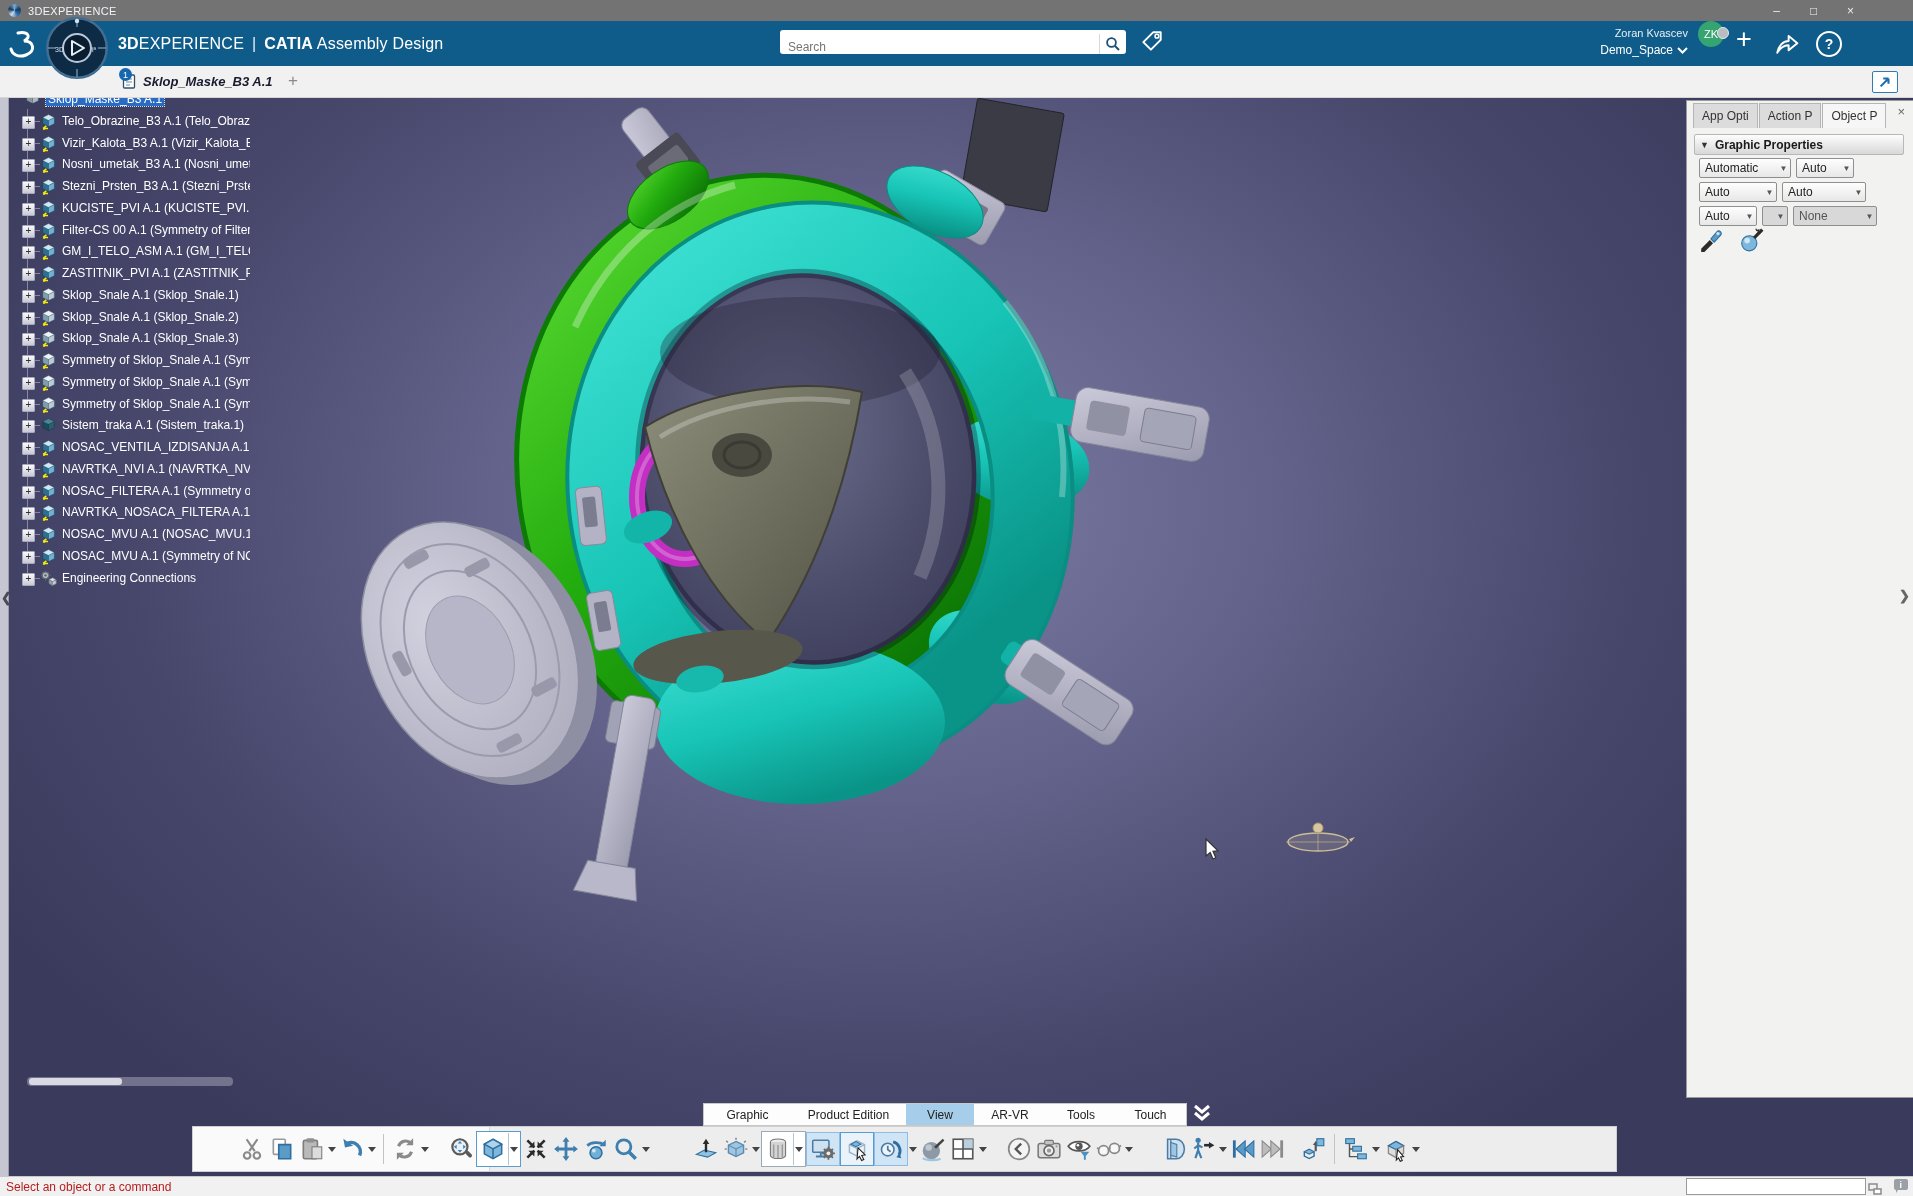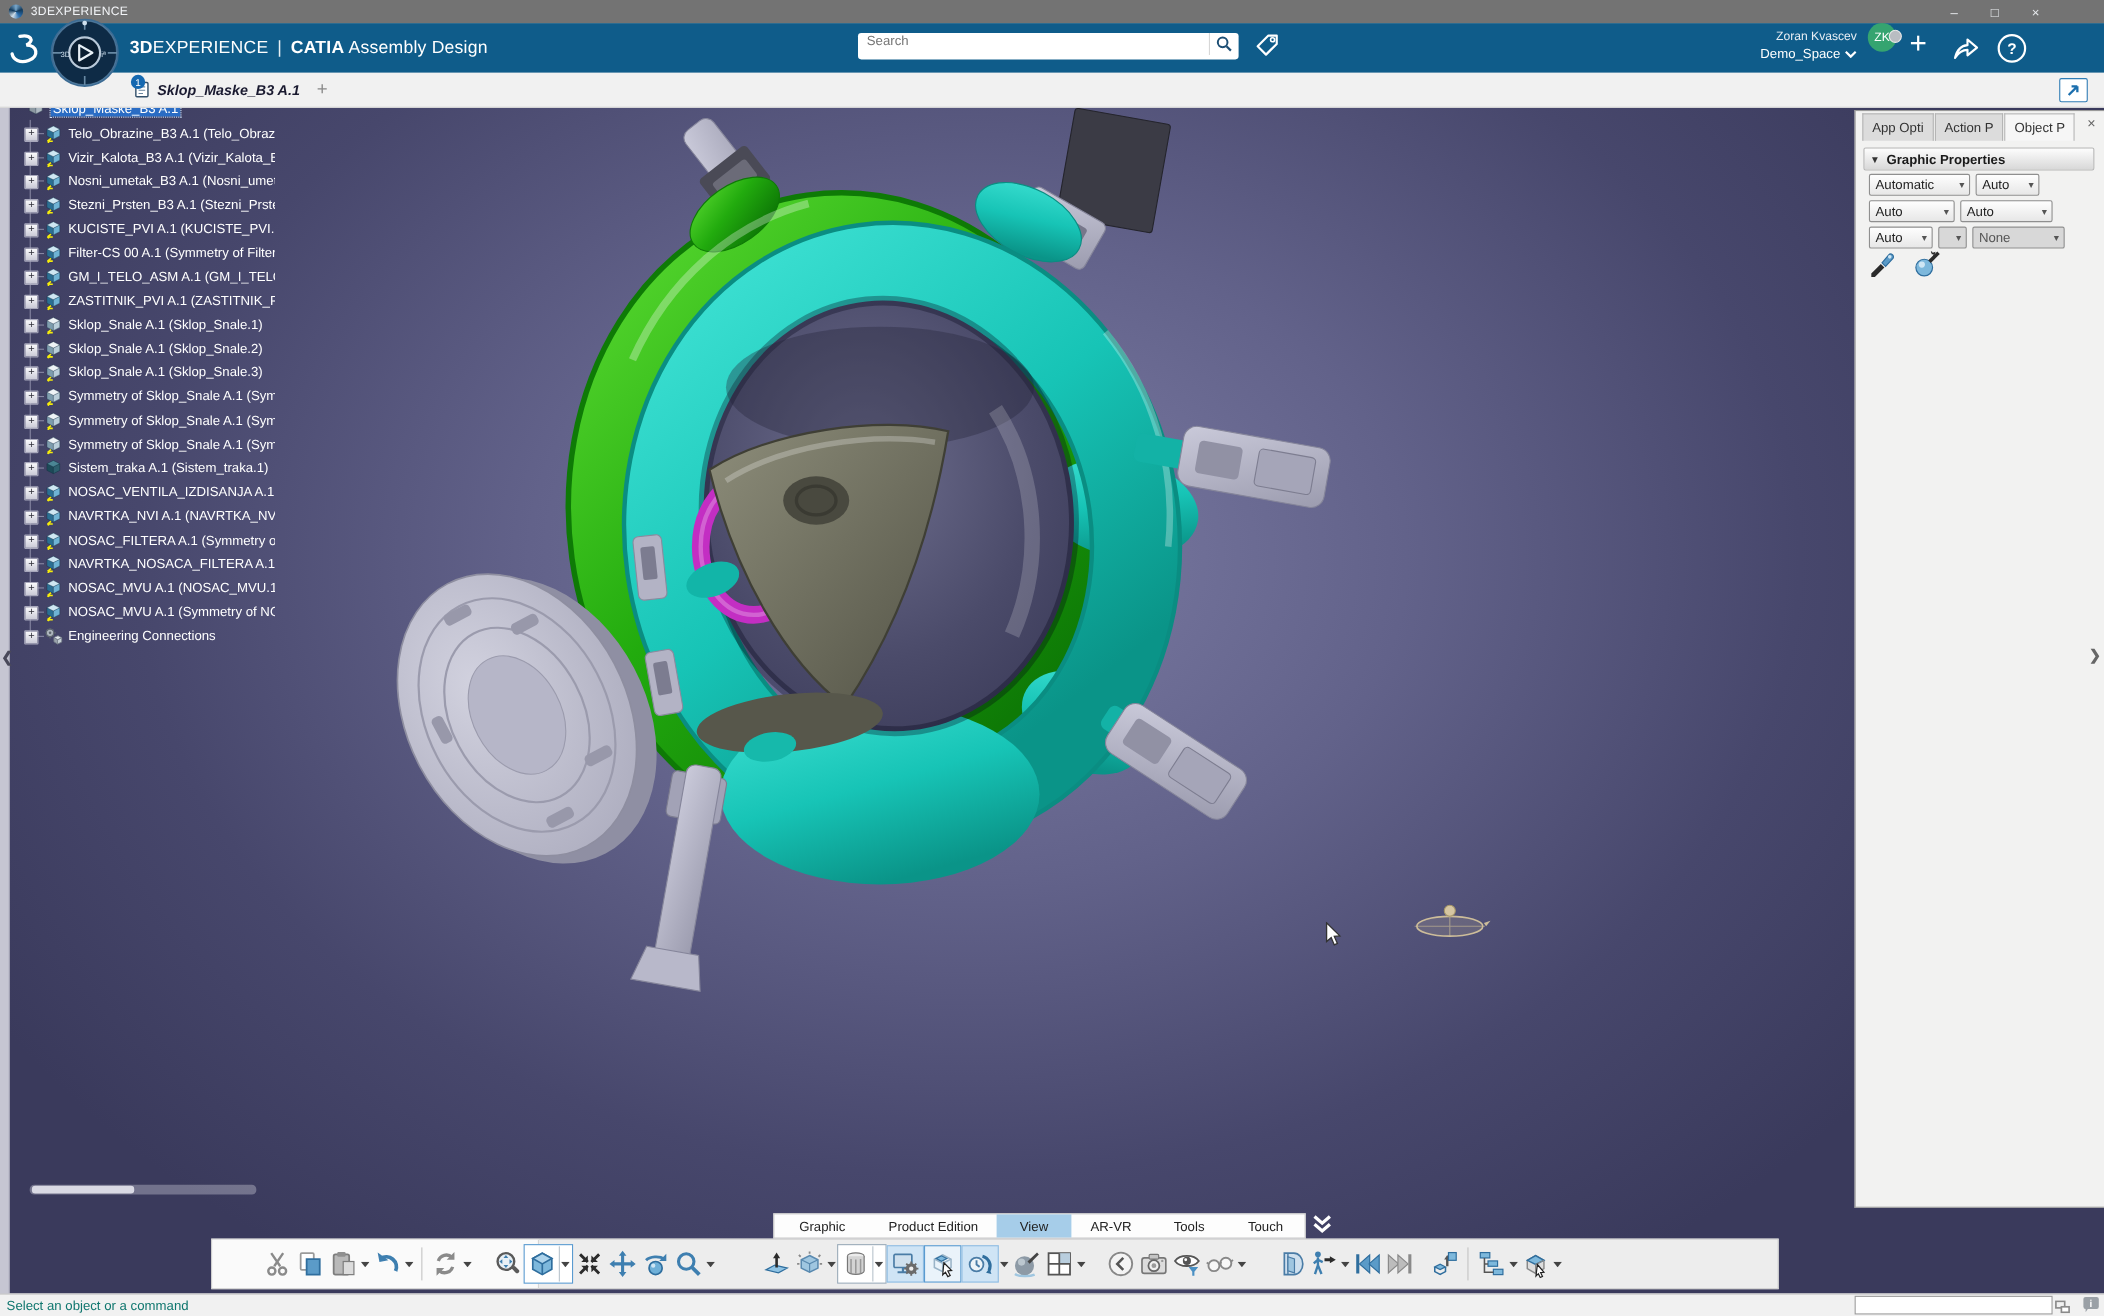--- a/index.html
+++ b/index.html
@@ -12,21 +12,21 @@
   .tb-logo{width:13px;height:13px;border-radius:50%;margin:0 7px 0 8px;
     background:conic-gradient(#7aa8cc,#123a5c,#2a6fb0,#d0dde8,#123a5c,#7aa8cc)}
   .tb-title{font-size:11px;letter-spacing:.3px;color:#f2f4f7}
   .tb-btns{margin-left:auto;margin-right:44px;display:flex}
   .tb-btn{width:37px;height:21px;display:flex;align-items:center;justify-content:center;font-size:12px;color:#e8ebee;cursor:default}
   
   .appbar{left:0;top:21px;width:1913px;height:45px;background:var(--accent,#0f5c8a);color:#fff;z-index:40}
   .brand{position:absolute;left:118px;top:0;height:45px;display:flex;align-items:center;font-size:16px;letter-spacing:.2px;white-space:pre}
   .b-bold{font-weight:bold}
   .b-sep{margin:0 8px;opacity:.9}
-  .searchbox{position:absolute;left:780px;top:9px;width:346px;height:24px;background:#fff;border-radius:3px;display:flex;align-items:flex-start}
+  .searchbox{position:absolute;left:780px;top:9px;width:346px;height:24px;background:#fff;border-radius:3px;display:flex;align-items:flex-end}
   .searchbox input{flex:1;border:0;outline:0;background:transparent;font-size:12px;padding:0 8px;color:#333;font-family:"Liberation Sans",sans-serif}
   .search-mag{width:26px;height:20px;border-left:1px solid #d7d7d7;display:flex;align-items:center;justify-content:center}
   .tagicon{position:absolute;left:1139px;top:7px;width:26px;height:26px}
   .userblock{position:absolute;left:1540px;top:5px;width:148px;text-align:right;line-height:15px}
   .u-name{font-size:11px;color:#e8eef4}
   .u-space{font-size:12px;color:#fff;display:inline-flex;align-items:center;gap:4px}
   .avatar{position:absolute;left:1698px;top:0;width:26px;height:26px;border-radius:50%;background:var(--avatar-green,#35a470);
           display:flex;align-items:center;justify-content:center;font-size:11px;font-weight:normal;color:#fff}
   .avatar-badge{position:absolute;left:1717px;top:6px;width:10px;height:10px;border-radius:50%;background:#b9bdc2;border:1px solid #e8e8e8}
   .plusicon{position:absolute;left:1736px;top:3px;font-size:27px;font-weight:200;color:#fff}
@@ -98,21 +98,21 @@
   .ti svg{width:26px;height:26px;display:block}
   .ti-caret{width:10px;flex:0 0 auto;display:flex;align-items:center;justify-content:center}
   .ti-box{display:flex;align-items:center;border:1px solid #9aaab8;background:#fff;height:34px;flex:0 0 auto;padding:0 1px}
   .ti-box.blue{border-color:#5a9bd0}
   .ti.framed{border:1px solid #5a9bd0;background:#eaf3fa;width:32px;height:32px}
   .ti.activebg{background:#cfe4f5;border:1px solid #8fbce2;width:32px;height:32px}
   .tb-div{width:1px;height:30px;background:#c4c4c4;margin:0 6px;flex:0 0 auto}
   .sp{flex:0 0 auto}
   
   .statusbar{left:0;top:1176px;width:1913px;height:20px;background:#f1f1f1;border-top:1px solid #c9c9c9;z-index:25}
-  .status-msg{position:absolute;left:6px;top:3px;font-size:12px;color:#0f766e}
+  .status-msg{position:absolute;left:6px;top:3px;font-size:12px;color:#b91c1c}
   .cmd-input{position:absolute;left:1686px;top:1178px;width:172px;height:15px;border:1px solid #9a9a9a;background:#fff;z-index:26;
      font-size:11px;font-family:"Liberation Sans",sans-serif;padding:0 3px}
   .sb-ico{position:absolute;z-index:26}
   
   .scene{position:absolute;left:0;top:97px;width:1683px;height:1079px;z-index:3}
   .cursor{position:absolute;left:1204px;top:838px;width:16px;height:24px;z-index:18}
 </style>
 </head>
 <body>
 

